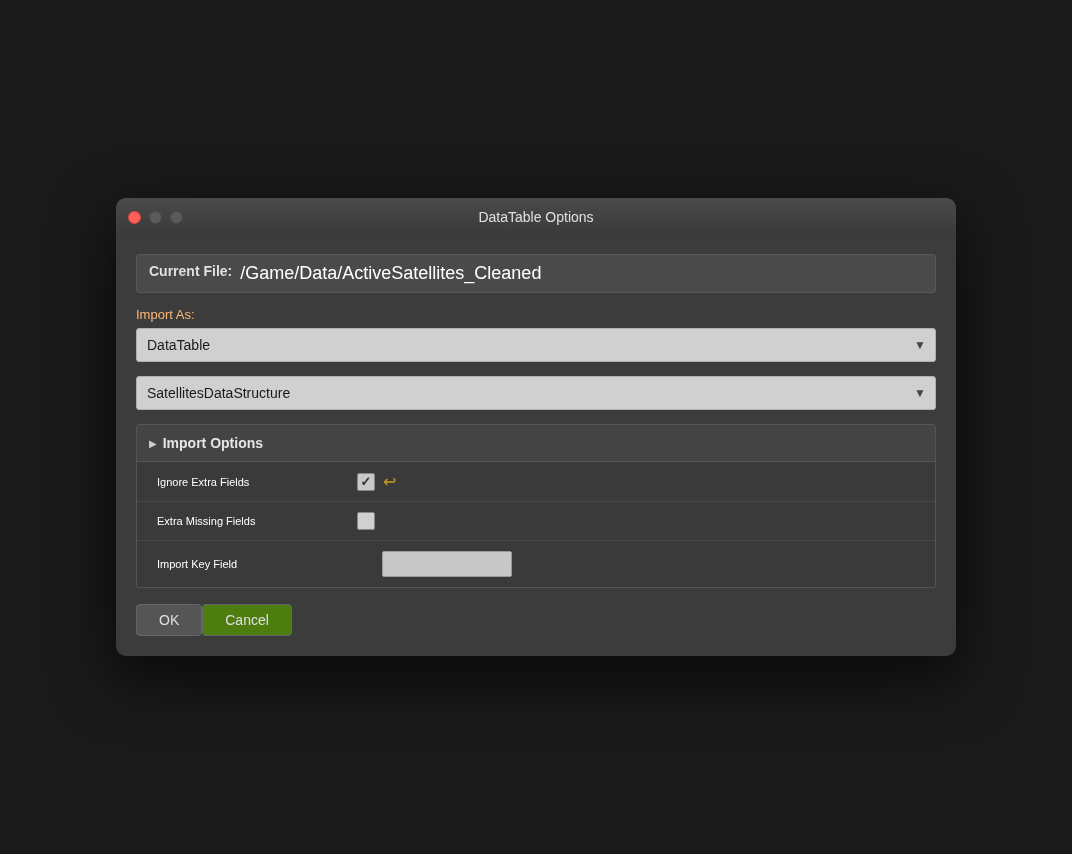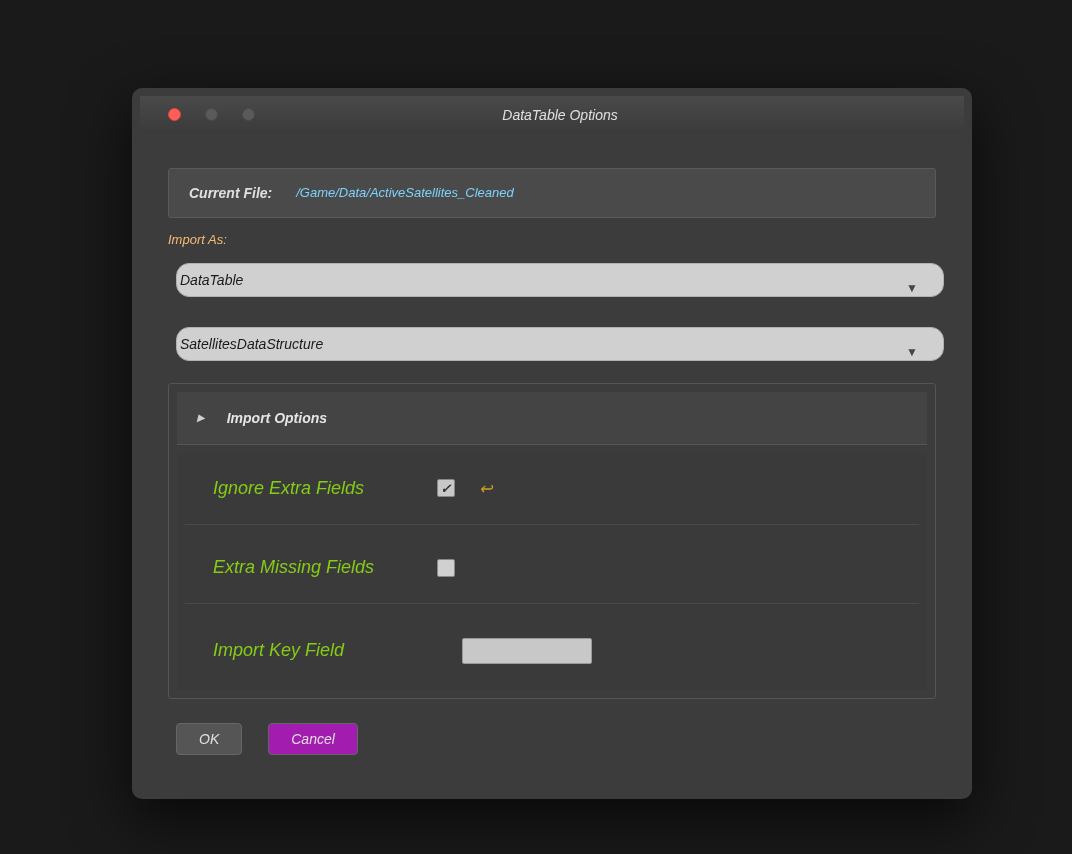--- a/index.html
+++ b/index.html
@@ -1,19 +1,18 @@
 <!DOCTYPE html>
 <html><head>
   <meta charset="utf-8">
   <style>
     * {
       box-sizing: border-box;
-      margin: 8px;
+      margin: 0;
       padding: 0;
-      font-style: italic;
     }
 
     body {
       background-color: #1a1a1a;
       width: 1072px;
       height: 854px;
       display: flex;
       align-items: center;
       justify-content: center;
       font-family: -apple-system, BlinkMacSystemFont, 'Segoe UI', sans-serif;
@@ -89,41 +88,41 @@
     }
 
     .current-file-label {
       color: #e0e0e0;
       font-size: 14px;
       font-weight: 700;
       white-space: nowrap;
     }
 
     .current-file-path {
-      color: #7dd3fc;
-      font-size: 13px;
+      color: #ffffff;
+      font-size: 18px;
     }
 
     .field-label {
       color: #fdba74;
       font-size: 13px;
       margin-bottom: 6px;
     }
 
     .dropdown-container {
       position: relative;
       margin-bottom: 14px;
     }
 
     .dropdown {
       width: 100%;
       background-color: #d0d0d0;
       border: 1px solid #b0b0b0;
-      border-radius: 13px;
-      padding: 8px 35px 8px 3px;
+      border-radius: 3px;
+      padding: 8px 35px 8px 10px;
       font-size: 14px;
       color: #1a1a1a;
       appearance: none;
       cursor: pointer;
     }
 
     .dropdown-arrow {
       position: absolute;
       right: 10px;
       top: 50%;
@@ -170,22 +169,22 @@
       padding: 10px 20px;
       border-bottom: 1px solid #484848;
     }
 
     .option-row:last-child {
       border-bottom: none;
       gap: 25px;
     }
 
     .option-label {
-      color: #84cc16;
-      font-size: 18px;
+      color: #ffffff;
+      font-size: 11px;
       flex: 0 0 200px;
     }
 
     .option-control {
       display: flex;
       align-items: center;
       gap: 8px;
     }
 
     .checkbox {
@@ -222,40 +221,39 @@
       border-radius: 2px;
       width: 130px;
       height: 26px;
       padding: 0 6px;
       font-size: 13px;
       color: #333;
     }
 
     .button-row {
       display: flex;
-      gap: 10px;
       align-items: center;
     }
 
     .btn {
       padding: 7px 22px;
       border-radius: 4px;
       font-size: 14px;
       cursor: pointer;
       border: 1px solid #666;
       background-color: #555;
       color: #e0e0e0;
     }
 
     .btn-ok {
       background-color: #555;
     }
 
     .btn-cancel {
-      background-color: #a21caf;
+      background-color: #4d7c0f;
       text-align: center;
     }
   </style>
 </head>
 <body>
 
 <div class="dialog-window">
 
   <div class="title-bar">
     <div class="traffic-lights">

